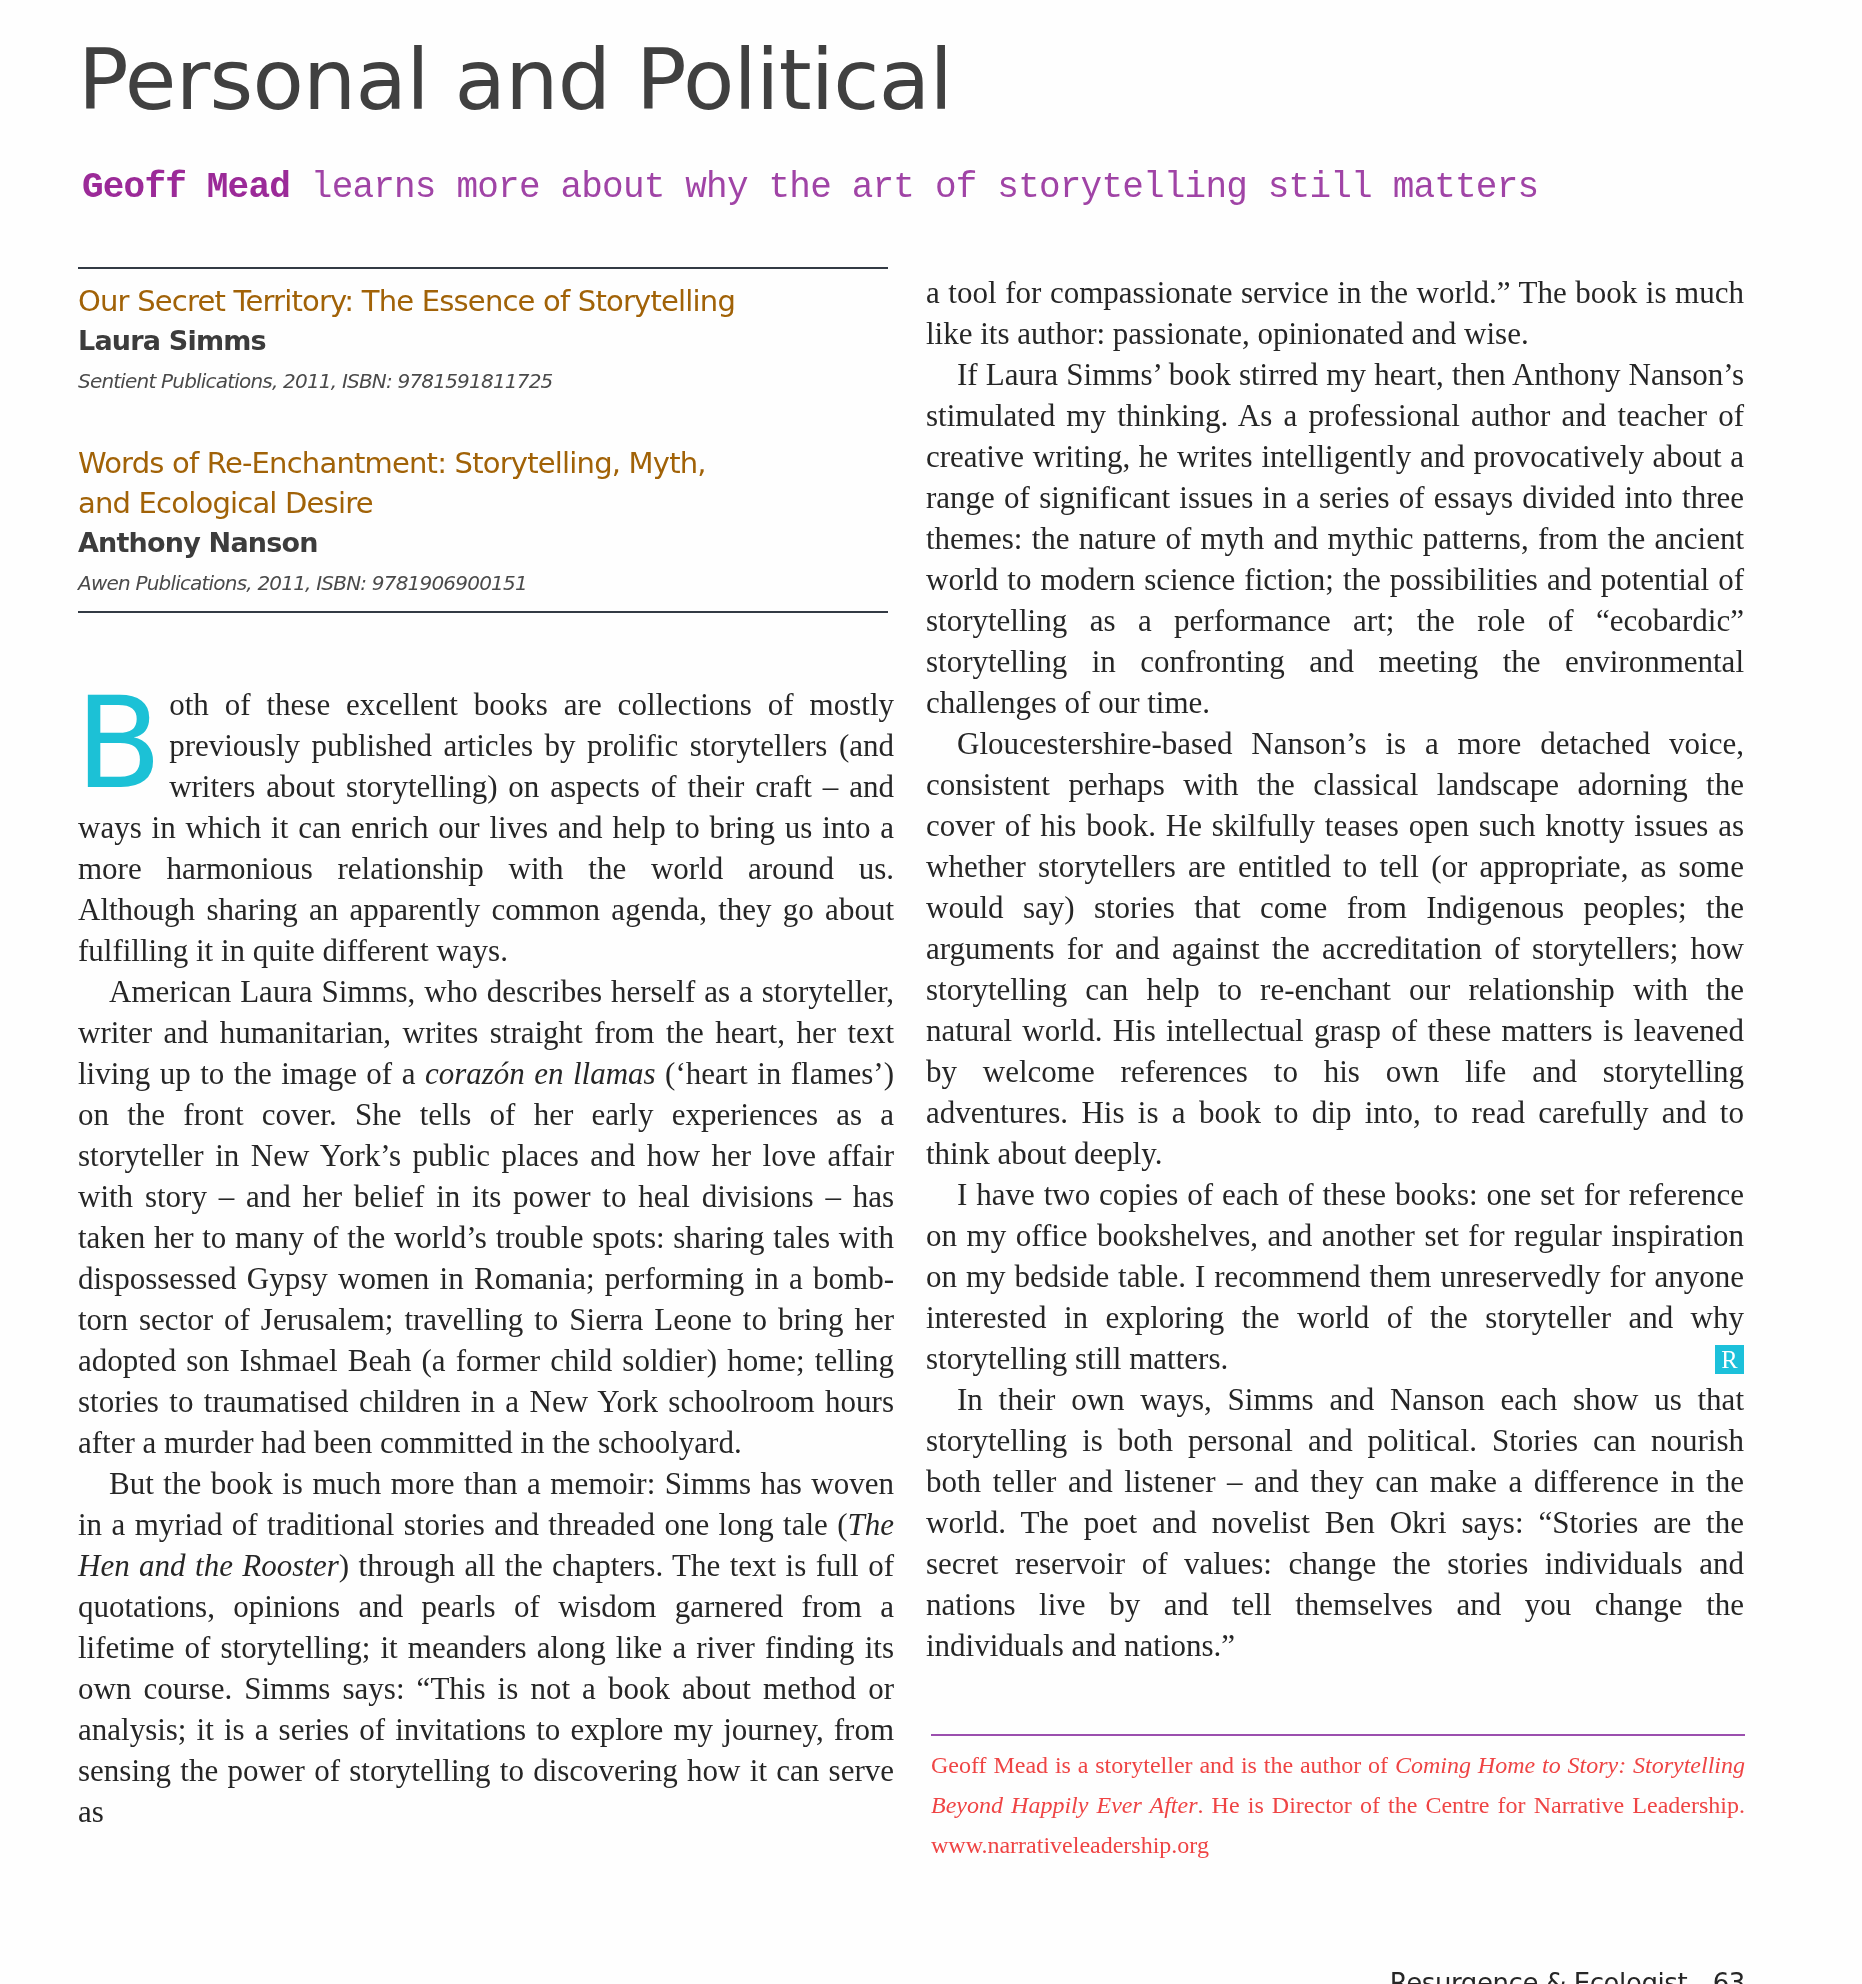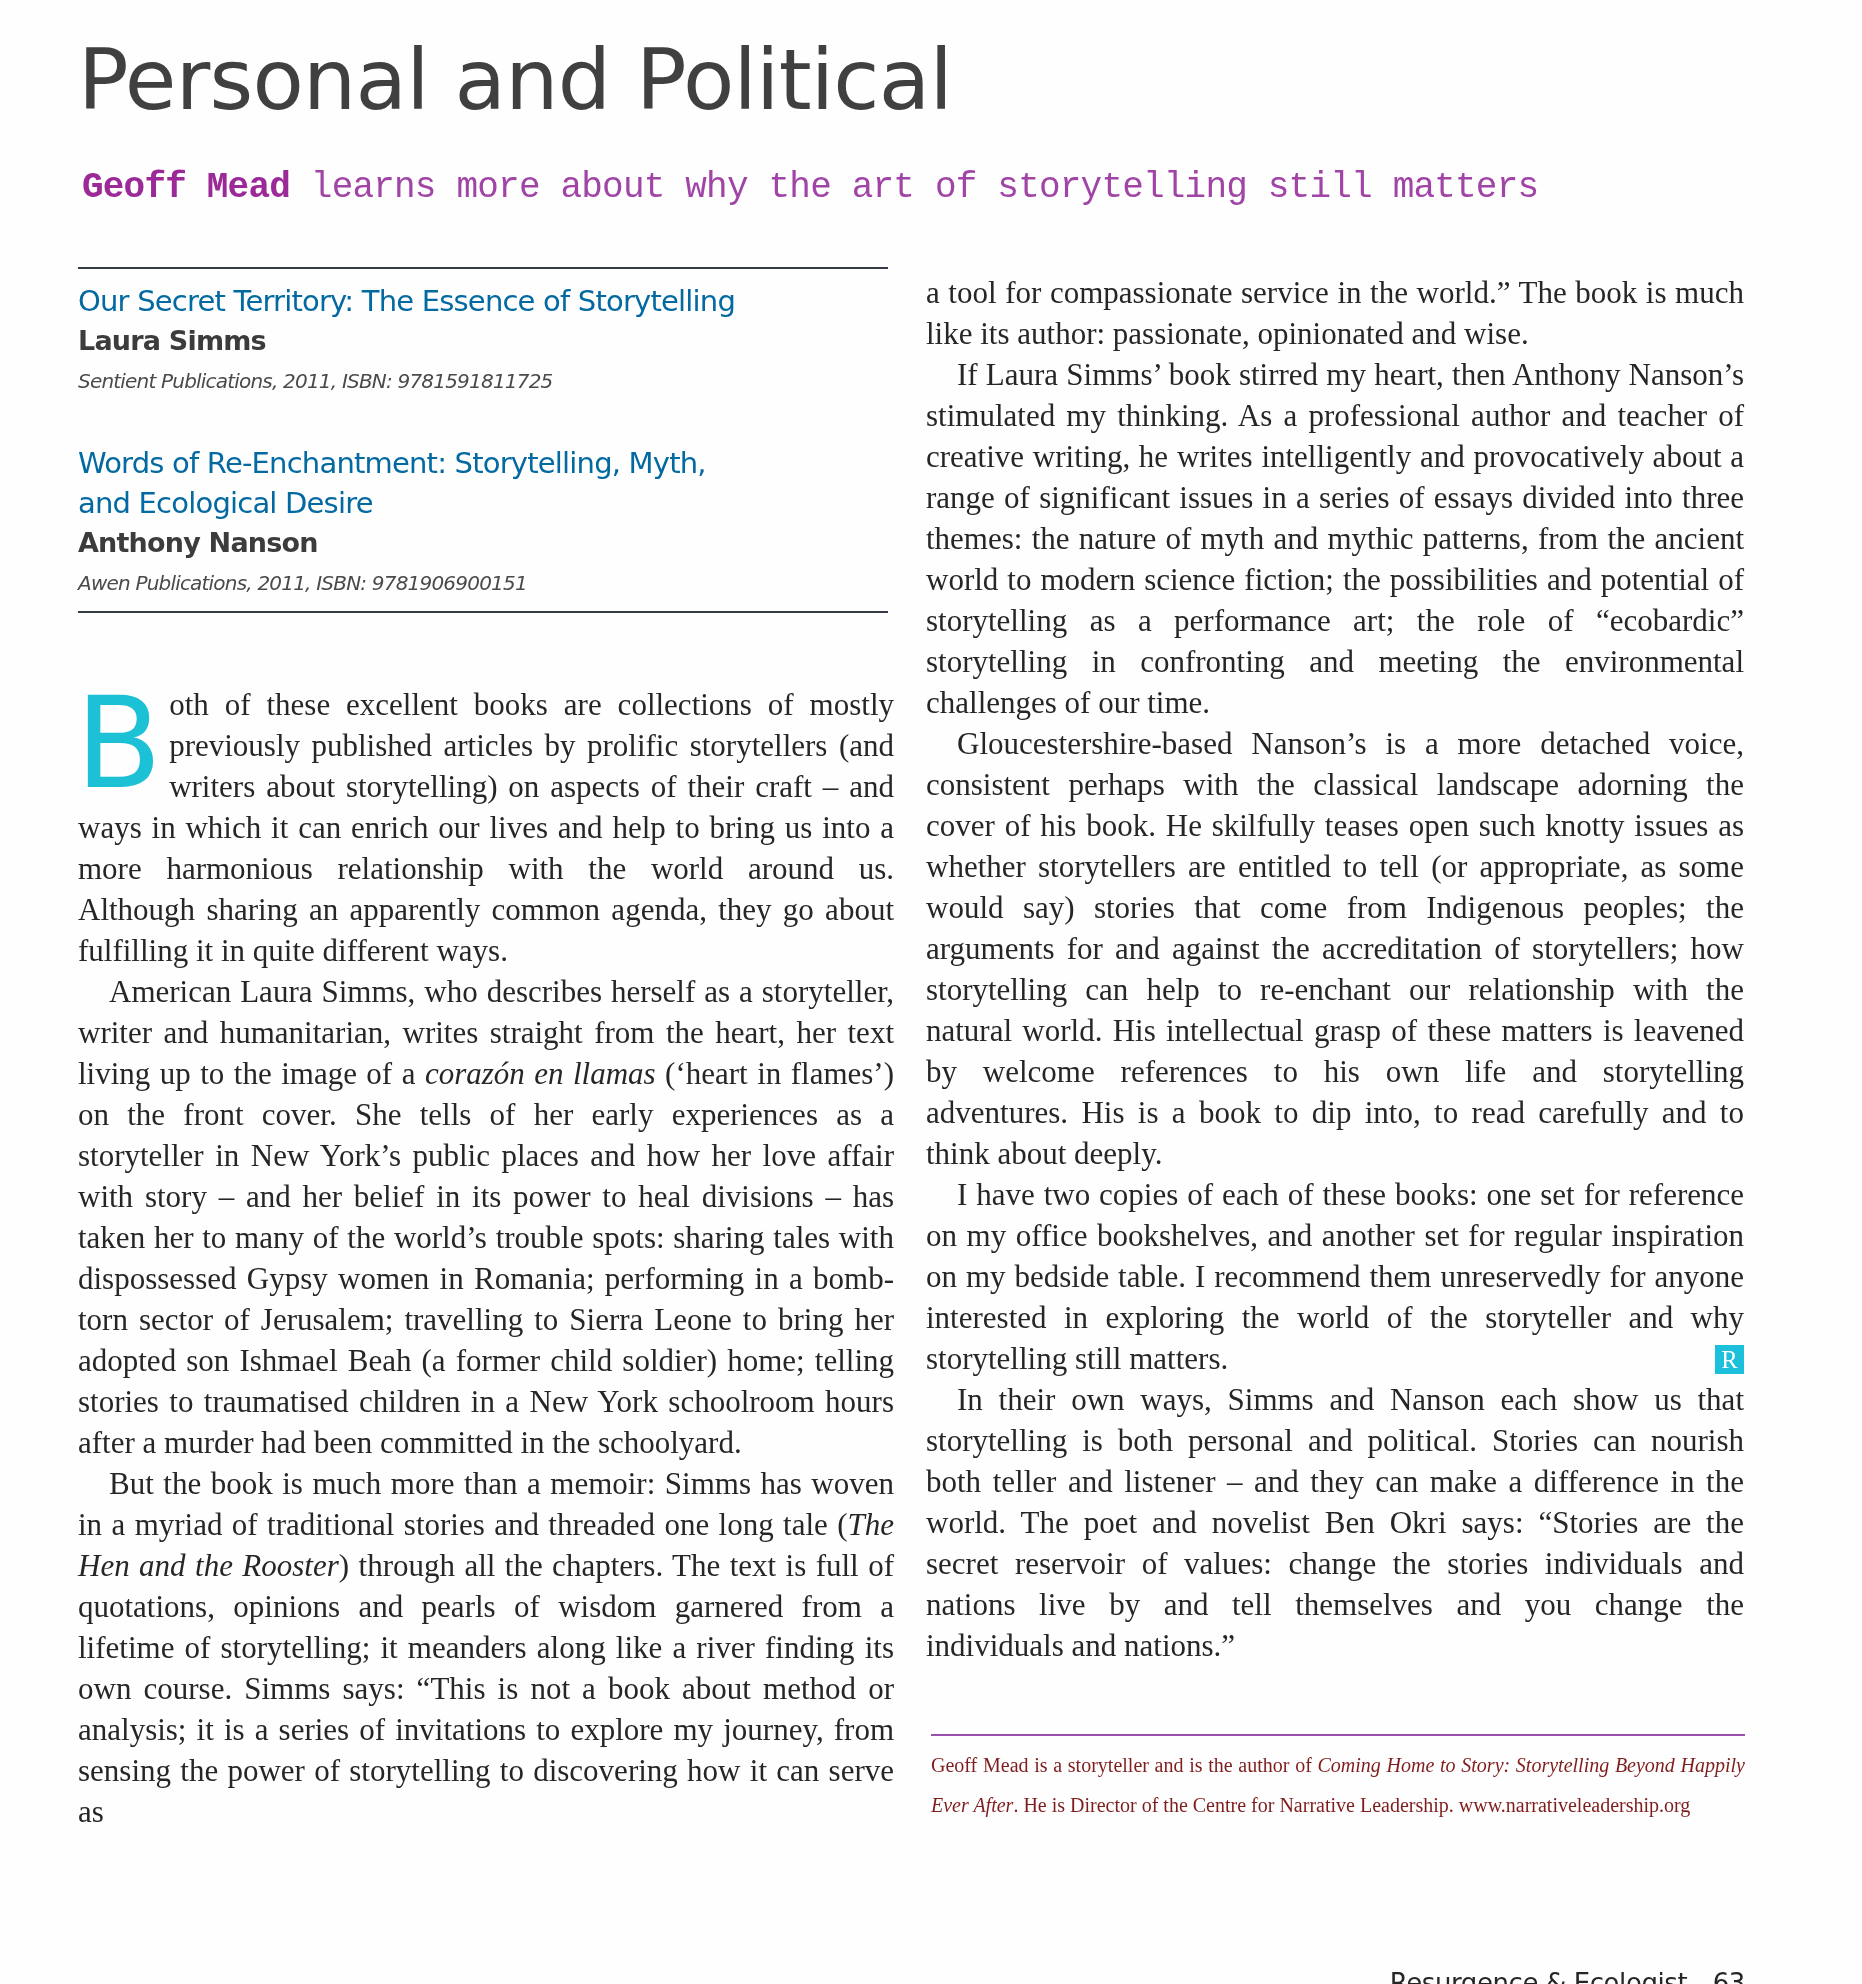--- a/index.html
+++ b/index.html
@@ -69,21 +69,21 @@
     .book {
       position: absolute;
       left: 0;
       width: 810px;
     }
     .book-1 { top: 12px; }
     .book-2 { top: 174px; }
     .book-title {
       font-size: 29px;
       line-height: 40px;
-      color: #0369a1;
+      color: #a16207;
       letter-spacing: -0.8px;
       margin: 0;
       font-weight: normal;
     }
     .book-author {
       font-size: 27px;
       line-height: 40px;
       color: #3c3c3c;
       letter-spacing: -0.8px;
       font-weight: 700;
@@ -151,23 +151,23 @@
       width: 814px;
       height: 2.4px;
       background: #9b4fae;
     }
     .bio {
       position: absolute;
       left: 931px;
       top: 1745px;
       width: 814px;
       font-family: "Liberation Serif", "DejaVu Serif", serif;
-      font-size: 20px;
-      line-height: 40px;
-      color: #7f1d1d;
+      font-size: 24px;
+      line-height: 40px;
+      color: #ef4444;
       text-align: justify;
       margin: 0;
     }
     .footer-left {
       position: absolute;
       left: 78px;
       top: 1981px;
       font-family: "DejaVu Sans", sans-serif;
       font-size: 23px;
       color: #595959;

